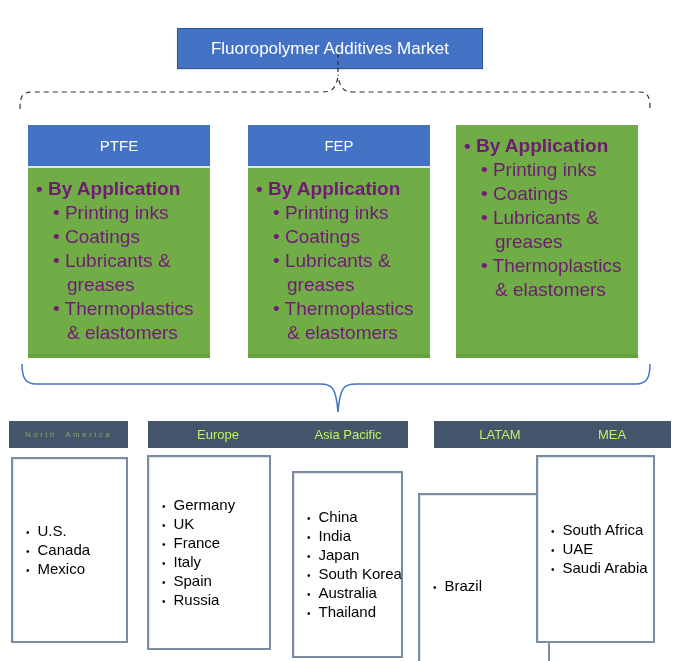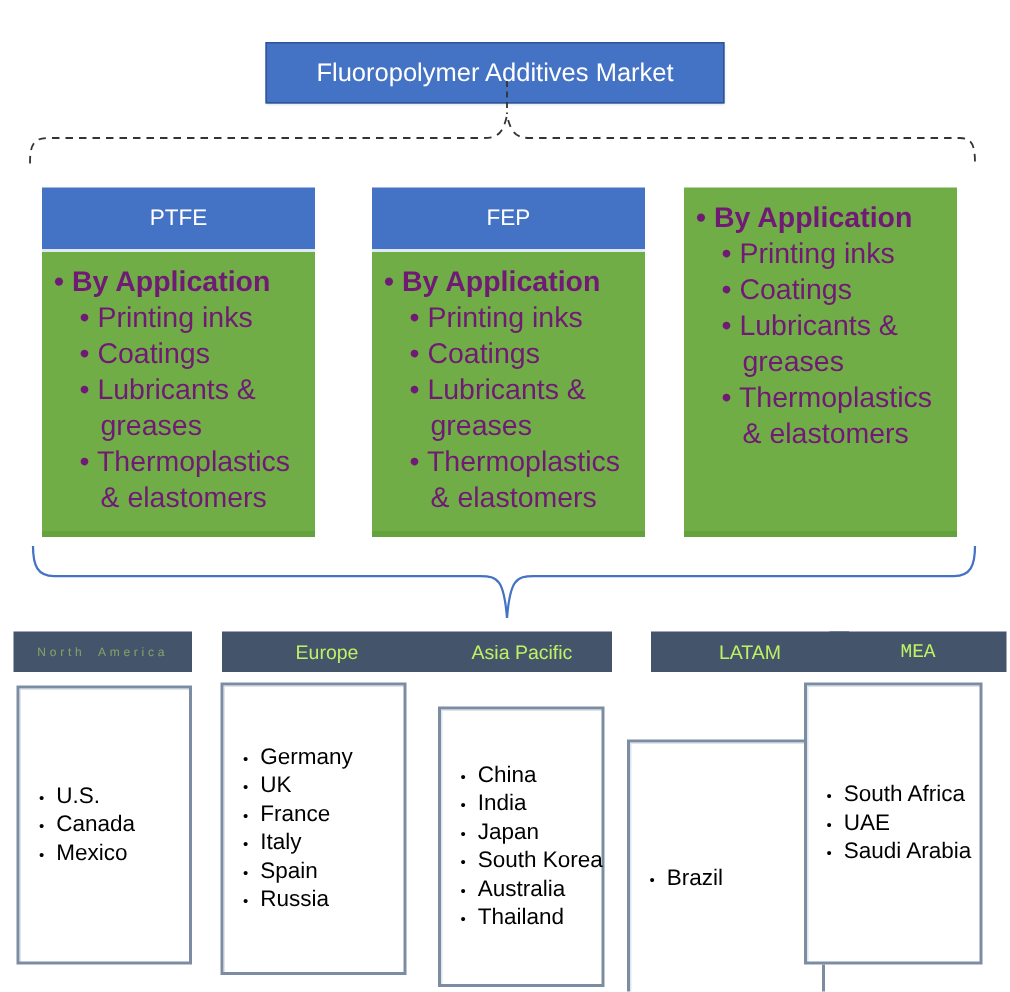--- a/index.html
+++ b/index.html
@@ -160,21 +160,21 @@
 </div>
 <div class="abs region-header" style="left:148px; width:140px;">
   <span>Europe</span>
 </div>
 <div class="abs region-header" style="left:288px; width:120px;">
   <span>Asia Pacific</span>
 </div>
 <div class="abs region-header" style="left:422px; width:132px;margin-left:12px;">
   <span>LATAM</span>
 </div>
-<div class="abs region-header" style="left:553px; width:118px;font-family:Liberation Mono, monospace;">
+<div class="abs region-header" style="left:553px; width:118px;">
   <span>MEA</span>
 </div>
 
 <div class="abs region-list" style="left:11px; top:457px; width:117px; height:186px;">
   <ul>
     <li>U.S.</li>
     <li>Canada</li>
     <li>Mexico</li>
   </ul>
 </div>

